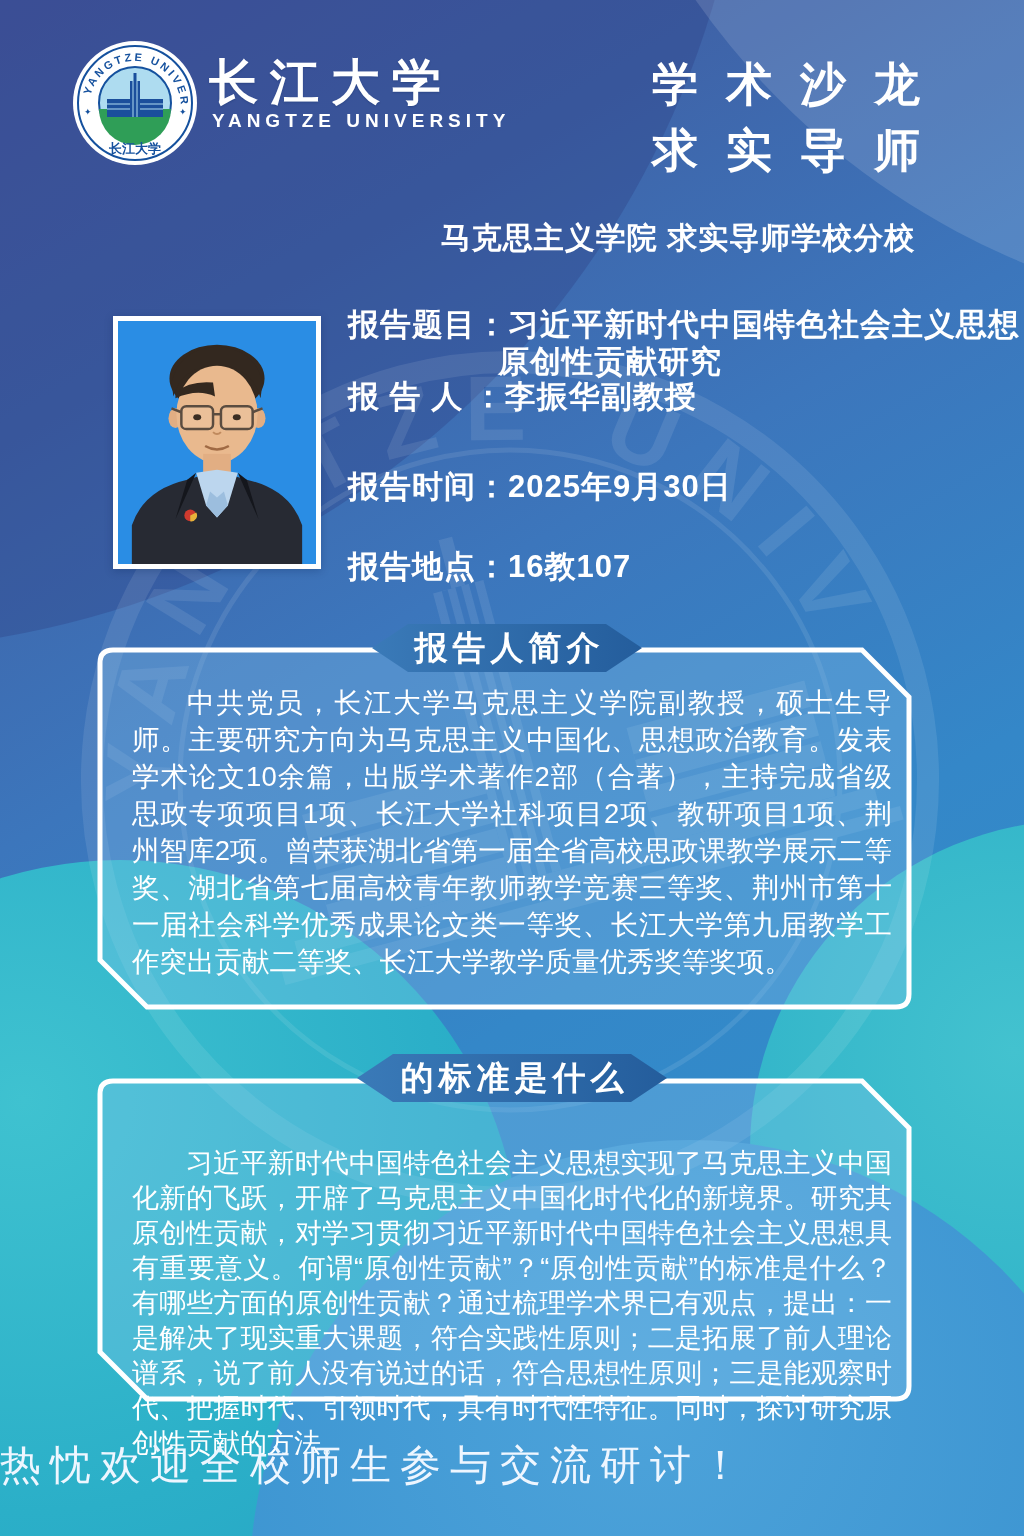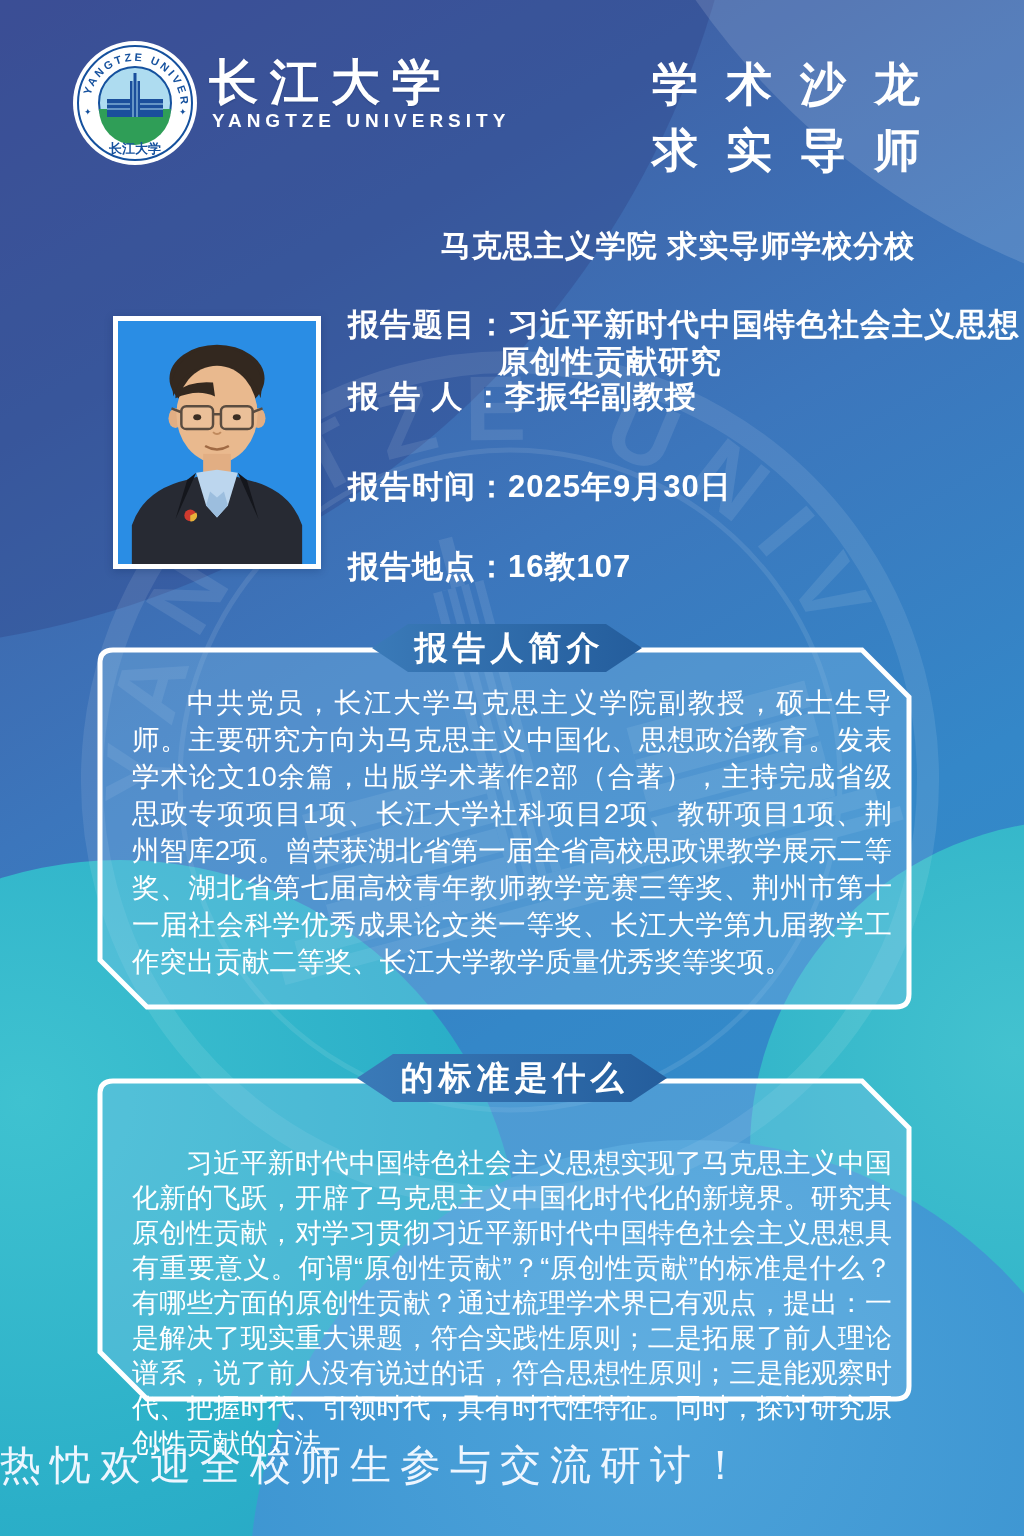--- a/index.html
+++ b/index.html
@@ -23,21 +23,21 @@
   .watermark{position:absolute;left:60px;top:330px;width:900px;height:900px;
     opacity:0.09;transform:rotate(-15deg);}
   
   .seal{position:absolute;left:72px;top:40px;width:126px;height:126px;}
   .brand-cn{position:absolute;left:209px;top:50px;font-size:49px;font-weight:700;
     font-family:"Liberation Serif","DejaVu Serif",serif;letter-spacing:12px;text-shadow:0 1px 2px rgba(0,30,80,.25);}
   .brand-en{position:absolute;left:212px;top:110px;font-size:19px;font-weight:700;letter-spacing:5px;}
   .salon{position:absolute;left:652px;top:52px;font-size:46px;font-weight:700;
     font-family:"Liberation Serif","DejaVu Serif",serif;letter-spacing:28px;line-height:66px;white-space:nowrap;}
   .org-line{position:absolute;left:348px;top:218px;width:660px;text-align:center;
-    font-size:30px;font-weight:700;letter-spacing:1px;margin-top:8px;}
+    font-size:30px;font-weight:700;letter-spacing:1px;}
   
   .photo{position:absolute;left:113px;top:316px;width:208px;height:253px;
     border:5px solid #fff;box-sizing:border-box;box-shadow:0 2px 8px rgba(0,30,80,.25);}
   .photo svg{display:block;width:100%;height:100%;}
   
   .details{position:absolute;left:348px;top:300px;width:662px;font-size:31px;font-weight:700;}
   .d-row{position:absolute;left:0;white-space:nowrap;letter-spacing:1px;}
   .d-r1{top:4px;}
   .d-r2{top:41px;padding-left:150px;}
   .d-r3{top:76px;}

